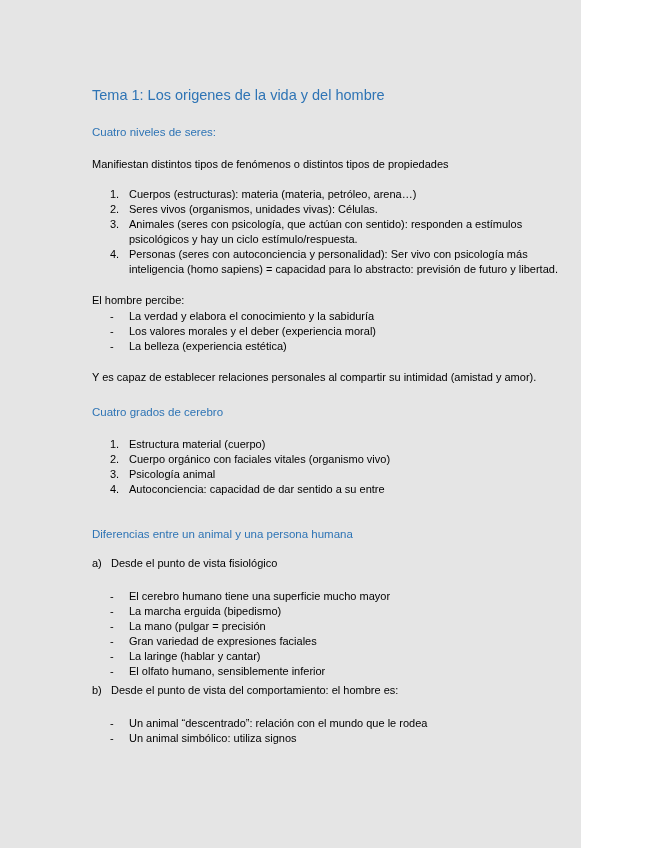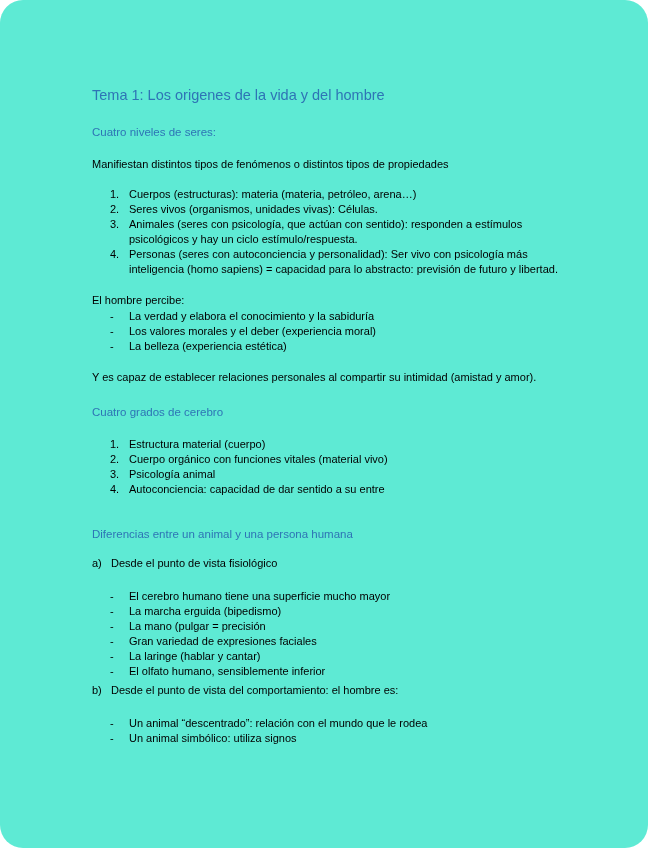--- a/index.html
+++ b/index.html
@@ -8,25 +8,24 @@
     background: #ffffff;
   }
   body {
     width: 655px;
     height: 848px;
     font-family: "Liberation Sans", sans-serif;
     color: #000000;
   }
   .page {
     position: relative;
-    width: 648px;
+    width: 581px;
     height: 848px;
-    background: #5eead4;
+    background: #e5e5e5;
     overflow: hidden;
-    border-radius: 23px;
   }
   .content {
     position: absolute;
     left: 92px;
     top: 86px;
     width: 474px;
     font-size: 11px;
     line-height: 15px;
   }
   .doc-title {
@@ -133,21 +132,21 @@
 
     <h2 class="heading">Cuatro grados de cerebro</h2>
 
     <div class="list indented">
       <div class="li">
         <span class="marker">1.</span>
         <span class="li-text">Estructura material (cuerpo)</span>
       </div>
       <div class="li">
         <span class="marker">2.</span>
-        <span class="li-text">Cuerpo orgánico con funciones vitales (material vivo)</span>
+        <span class="li-text">Cuerpo orgánico con faciales vitales (organismo vivo)</span>
       </div>
       <div class="li">
         <span class="marker">3.</span>
         <span class="li-text">Psicología animal</span>
       </div>
       <div class="li">
         <span class="marker">4.</span>
         <span class="li-text">Autoconciencia: capacidad de dar sentido a su entre</span>
       </div>
     </div>

